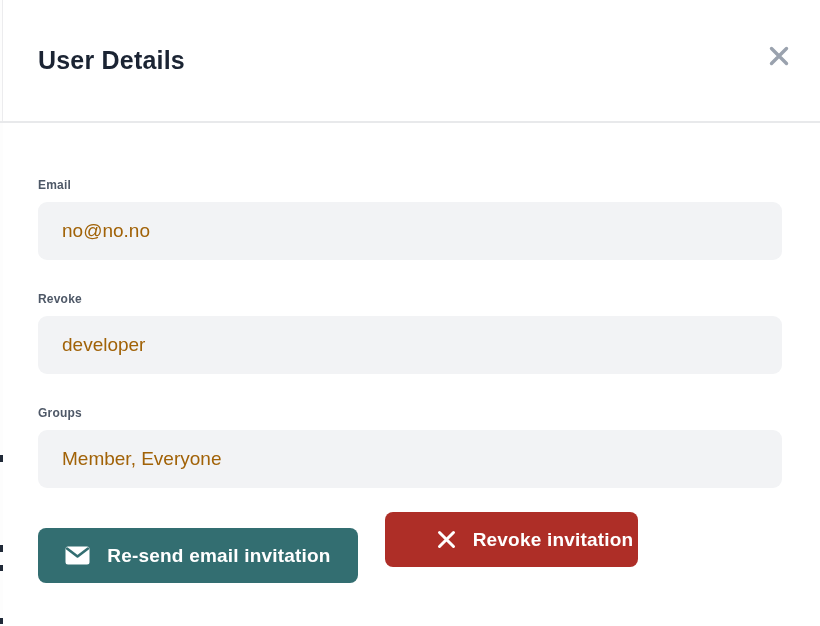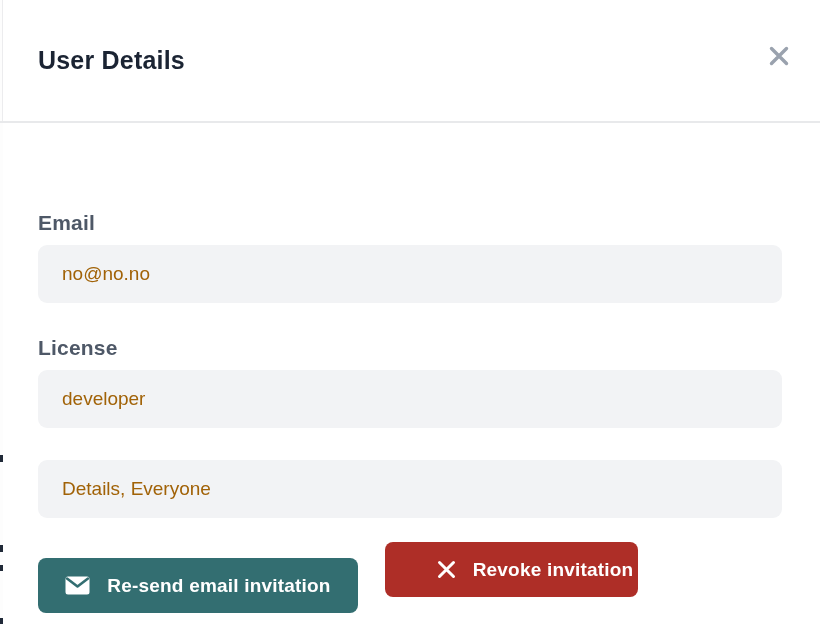--- a/index.html
+++ b/index.html
@@ -19,21 +19,21 @@
 
   
   .modal-header { position:absolute; left:3px; top:0; right:0; height:108px; background:#fff; }
   .modal-title { position:absolute; left:35px; top:46px; font-size:25px; font-weight:700; color:#1b2433; letter-spacing:0.2px; }
   .close-btn { position:absolute; top:42px; right:26px; width:30px; height:30px; background:none; border:none; cursor:pointer; display:flex; align-items:center; justify-content:center; }
   .divider { position:absolute; left:0; top:121px; width:820px; height:2px; background:#e8e9eb; }
 
   
   .content { position:absolute; left:38px; top:178px; width:744px; }
   .field-group { margin-bottom:32px; }
-  .field-label { display:block; font-size:21px; font-weight:700; color:#4e5867; margin-bottom:10px; letter-spacing:0.2px;margin-top:33px; }
+  .field-label { display:block; font-size:12px; font-weight:700; color:#4e5867; margin-bottom:10px; letter-spacing:0.2px; }
   .field-box { width:744px; height:58px; background:#f2f3f5; border-radius:9px; display:flex; align-items:center; padding:0 24px; }
   .field-value { font-size:19px; color:#a16207; }
 
   
   .btn-row { display:flex; gap:27px; margin-top:-8px; }
   .btn { height:55px; border:none; border-radius:8px; display:flex; align-items:center; justify-content:center; gap:17px; cursor:pointer; color:#ffffff; font-family:"Liberation Sans", sans-serif; font-size:19px; font-weight:600; letter-spacing:0.2px; }
   .btn-teal { width:320px; background:#336e71;margin-top:16px; }
   .btn-red { width:253px; background:#ae2e27;padding-left:47px; }
   .btn .icon { display:flex; align-items:center; }
 </style>
@@ -65,29 +65,30 @@
   <div class="content">
 
     <div class="field-group">
       <span class="field-label">Email</span>
       <div class="field-box">
         <span class="field-value">no@no.no</span>
       </div>
     </div>
 
     <div class="field-group">
-      <span class="field-label">License</span>
+      <span class="field-label">Revoke</span>
       <div class="field-box">
         <span class="field-value">developer</span>
       </div>
     </div>
 
     <div class="field-group">
+      <span class="field-label">Groups</span>
       <div class="field-box">
-        <span class="field-value">Details, Everyone</span>
+        <span class="field-value">Member, Everyone</span>
       </div>
     </div>
 
     <div class="btn-row">
       <button class="btn btn-teal">
         <span class="icon">
           <svg width="25" height="19" viewBox="0 0 25 19" fill="none">
             <rect x="0.5" y="0.5" width="24" height="18" rx="2.5" fill="#ffffff"></rect>
             <path d="M2 2.5 L12.5 10.5 L23 2.5" stroke="#336e71" stroke-width="2.6" fill="none" stroke-linecap="round" stroke-linejoin="round"></path>
           </svg>

